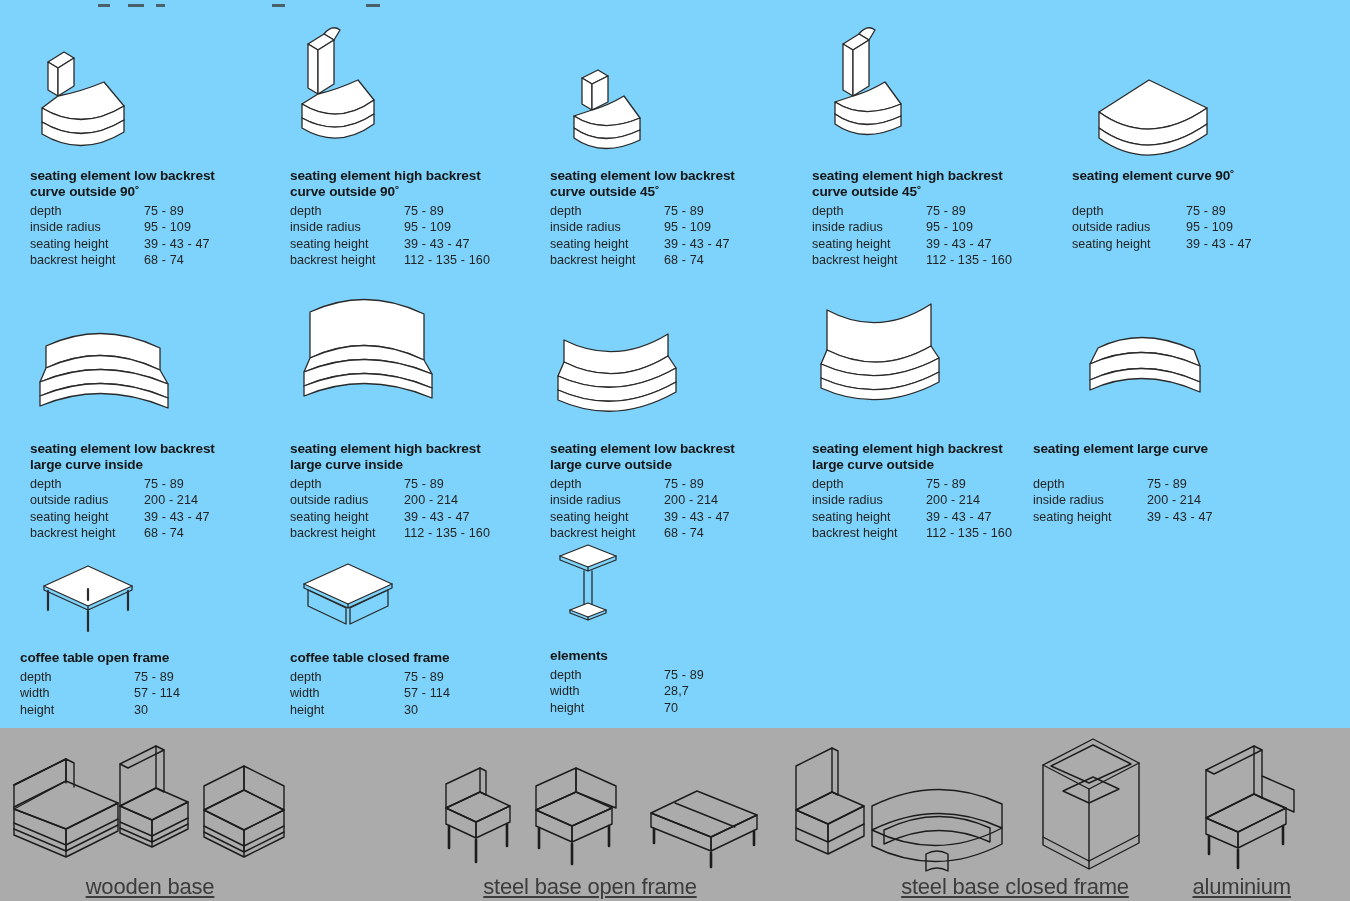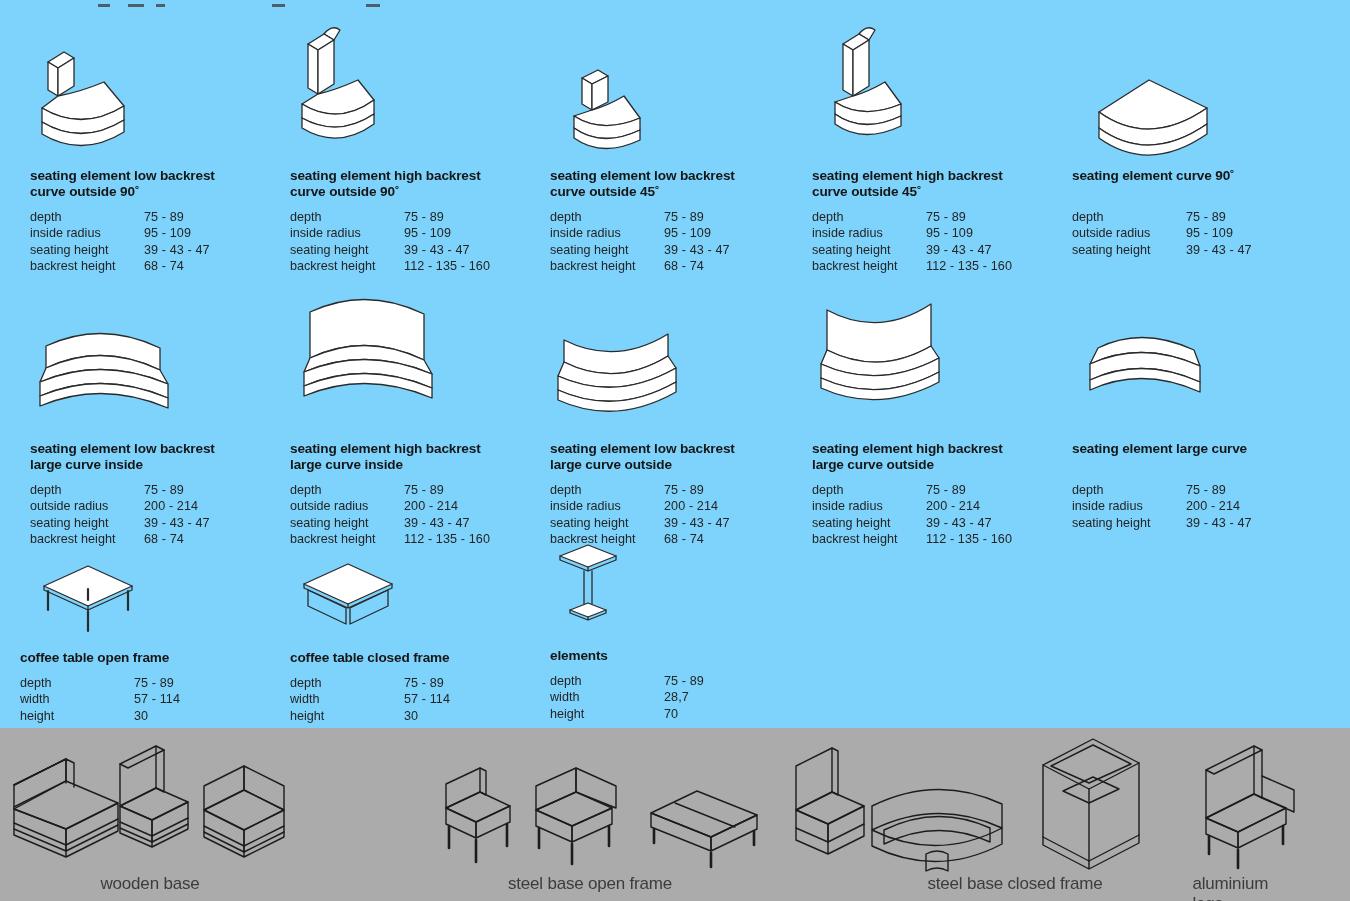--- a/index.html
+++ b/index.html
@@ -4,34 +4,34 @@
 <style>
   html,body{margin:0;padding:0;background:#888;}
   #page{position:relative;width:1350px;height:901px;background:#7dd3fc;overflow:hidden;
         font-family:"Liberation Sans",sans-serif;color:#1f1f1f;}
   
   .frag{position:absolute;top:4px;height:3px;background:#3a3a3a;opacity:.75;}
   
   .cell{position:absolute;width:252px;}
   .t1,.t2{display:block;font-weight:700;font-size:13.6px;line-height:16px;letter-spacing:-0.15px;color:#161616;}
   .t2{min-height:16px;}
-  .specs{margin-top:9px;}
+  .specs{margin-top:3px;}
   .srow{display:grid;grid-template-columns:114px auto;font-size:12.6px;line-height:16.4px;color:#242424;}
   .sv{letter-spacing:0.1px;}
   
   .illus{position:absolute;}
   svg.product path, svg.product line{stroke:#2a2a2a;stroke-width:1.3;stroke-linejoin:round;stroke-linecap:round;}
   svg.product path.f{fill:#ffffff;}
   svg.product path.n, svg.product line{fill:none;}
   svg.product .thick{stroke-width:2.2;}
   svg.base path, svg.base line{stroke:#1c1c1c;stroke-width:1.4;fill:none;stroke-linejoin:round;stroke-linecap:round;}
   svg.base .thick{stroke-width:2.6;}
   
   #band{position:absolute;left:0;top:728px;width:1350px;height:173px;background:#ababab;}
-  .base-label{position:absolute;top:874px;transform:translateX(-50%);font-size:17px;color:#3c3c3c;letter-spacing:-0.2px;}
+  .base-label{position:absolute;top:874px;transform:translateX(-50%);font-size:22px;color:#3c3c3c;letter-spacing:-0.2px;text-decoration:underline;}
   #bases-note{position:absolute;top:704px;right:32px;font-size:17.5px;color:#3c3c3c;letter-spacing:-0.2px;}
 </style>
 </head>
 <body>
 
 <div id="page">
 
   <div>
     <span class="frag" style="left:98px;width:12px;"></span>
     <span class="frag" style="left:128px;width:16px;"></span>
@@ -365,21 +365,21 @@
           <span class="sl">seating height</span>
           <span class="sv">39 - 43 - 47</span>
         </div>
       <div class="srow">
           <span class="sl">backrest height</span>
           <span class="sv">112 - 135 - 160</span>
         </div>
     </div>
   </div>
 
-  <div class="cell" style="left:1072px;top:441px;">
+  <div class="cell" style="left:1033px;top:441px;">
     <span class="t1">seating element large curve</span>
     <span class="t2"></span>
     <div class="specs">
       <div class="srow">
           <span class="sl">depth</span>
           <span class="sv">75 - 89</span>
         </div>
       <div class="srow">
           <span class="sl">inside radius</span>
           <span class="sv">200 - 214</span>

